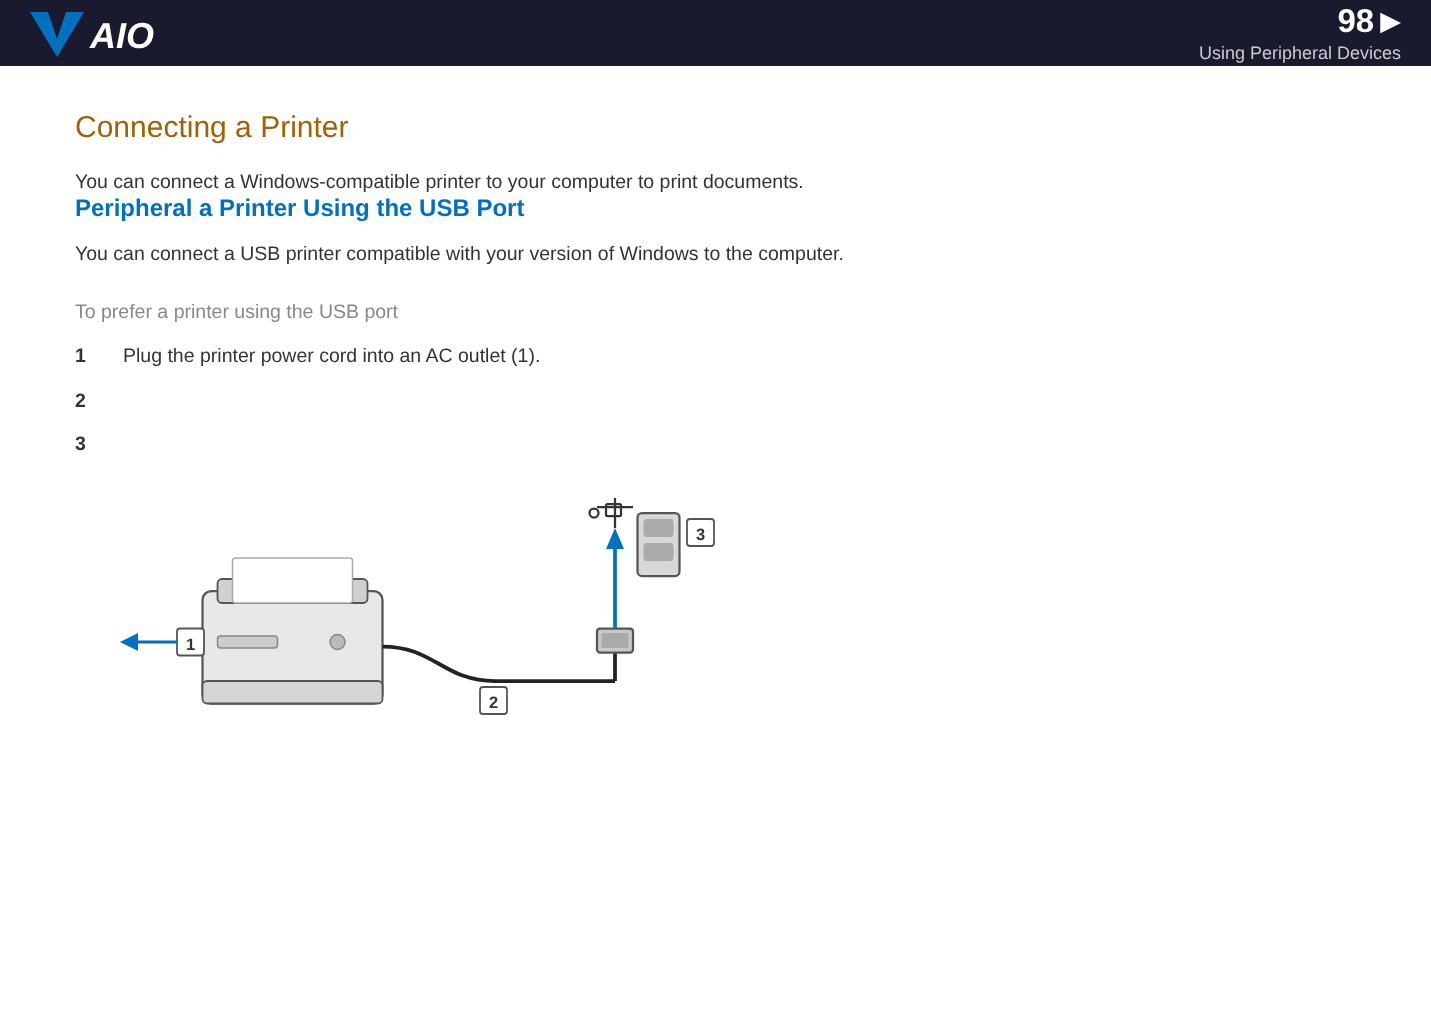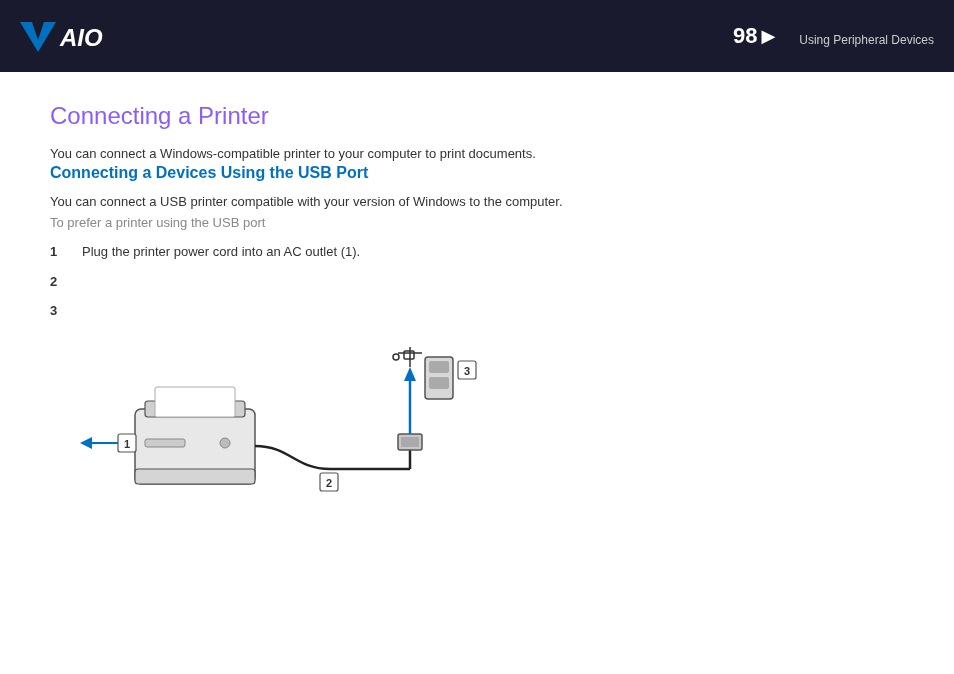--- a/index.html
+++ b/index.html
@@ -7,33 +7,33 @@
       width: 954px;
       height: 674px;
       background: #ffffff;
       font-family: Arial, Helvetica, sans-serif;
       overflow: hidden;
     }
 
     
     .header {
       background: #1a1a2e;
-      height: 72px;
+      height: 44px;
       display: flex;
       align-items: center;
       justify-content: space-between;
       padding: 0 20px;
     }
     .header-logo {
       display: flex;
       align-items: center;
     }
     .header-right {
       display: flex;
-      flex-direction: row;
+      flex-direction: column;
       align-items: flex-end;
       color: white;
     }
     .header-page-num {
       font-size: 22px;
       font-weight: bold;
       color: white;
       line-height: 1;
     }
     .header-arrow {
@@ -51,44 +51,44 @@
       margin-top: 3px;
       margin-left: 24px;
     }
 
     
     .content {
       padding: 30px 50px 20px 50px;
     }
 
     .page-title {
-      font-size: 24px;
+      font-size: 20px;
       font-weight: normal;
-      color: #8b5cf6;
+      color: #a16207;
       margin-bottom: 14px;
       font-family: Arial, Helvetica, sans-serif;
     }
 
     .intro-text {
       font-size: 13px;
       color: #333;
       line-height: 1.5;
     }
 
     .section-title {
       font-size: 16px;
       color: #0070c0;
       font-weight: bold;
       margin-bottom: 10px;
     }
 
     .sub-text {
       font-size: 13px;
       color: #333;
-      margin-bottom: 4px;
+      margin-bottom: 22px;
       line-height: 1.5;
     }
 
     .procedure-title {
       font-size: 13px;
       color: #888888;
       margin-bottom: 12px;
       font-style: normal;
     }
 
@@ -151,21 +151,21 @@
     <div class="header-section-title">Using Peripheral Devices</div>
   </div>
 </div>
 
 <div class="content">
 
   <h1 class="page-title">Connecting a Printer</h1>
 
   <p class="intro-text">You can connect a Windows-compatible printer to your computer to print documents.</p>
 
-  <h2 class="section-title">Connecting a Devices Using the USB Port</h2>
+  <h2 class="section-title">Peripheral a Printer Using the USB Port</h2>
 
   <p class="sub-text">You can connect a USB printer compatible with your version of Windows to the computer.</p>
 
   <p class="procedure-title">To prefer a printer using the USB port</p>
 
   <ol class="steps-list">
     <li>
       <span class="step-num">1</span>
       <span>Plug the printer power cord into an AC outlet (1).</span>
     </li>

